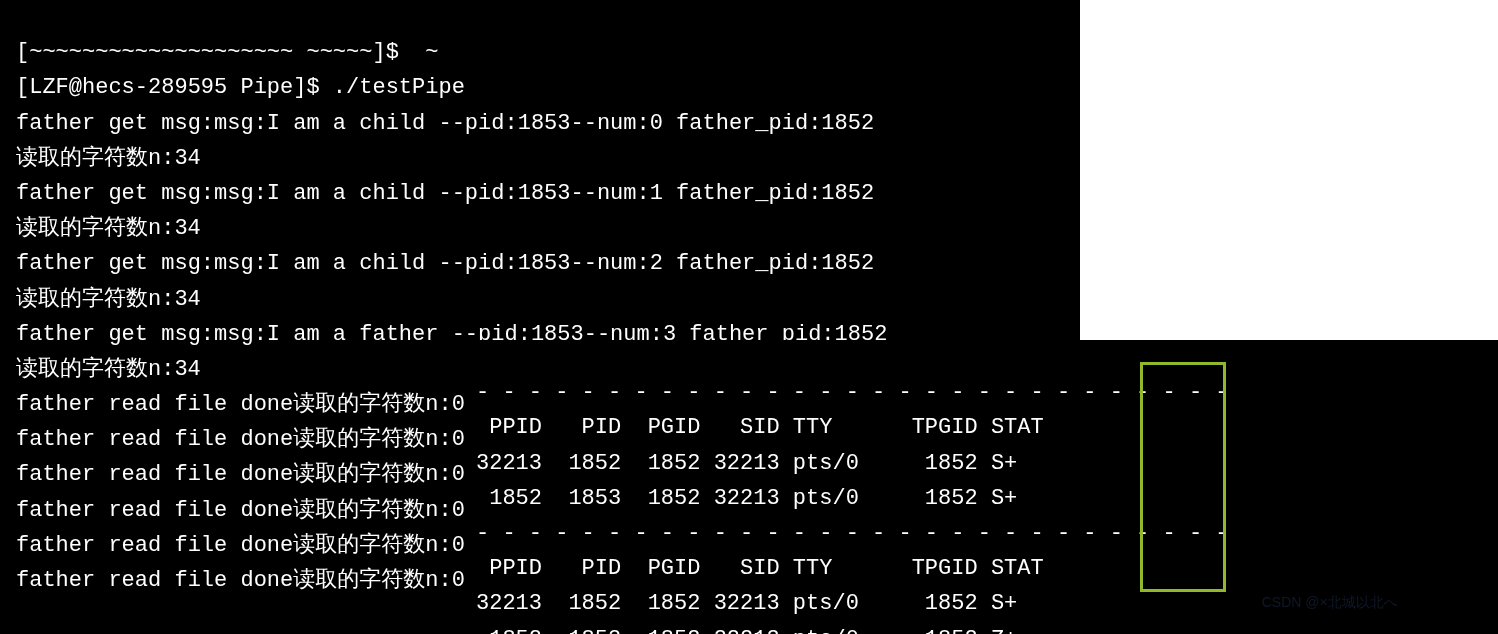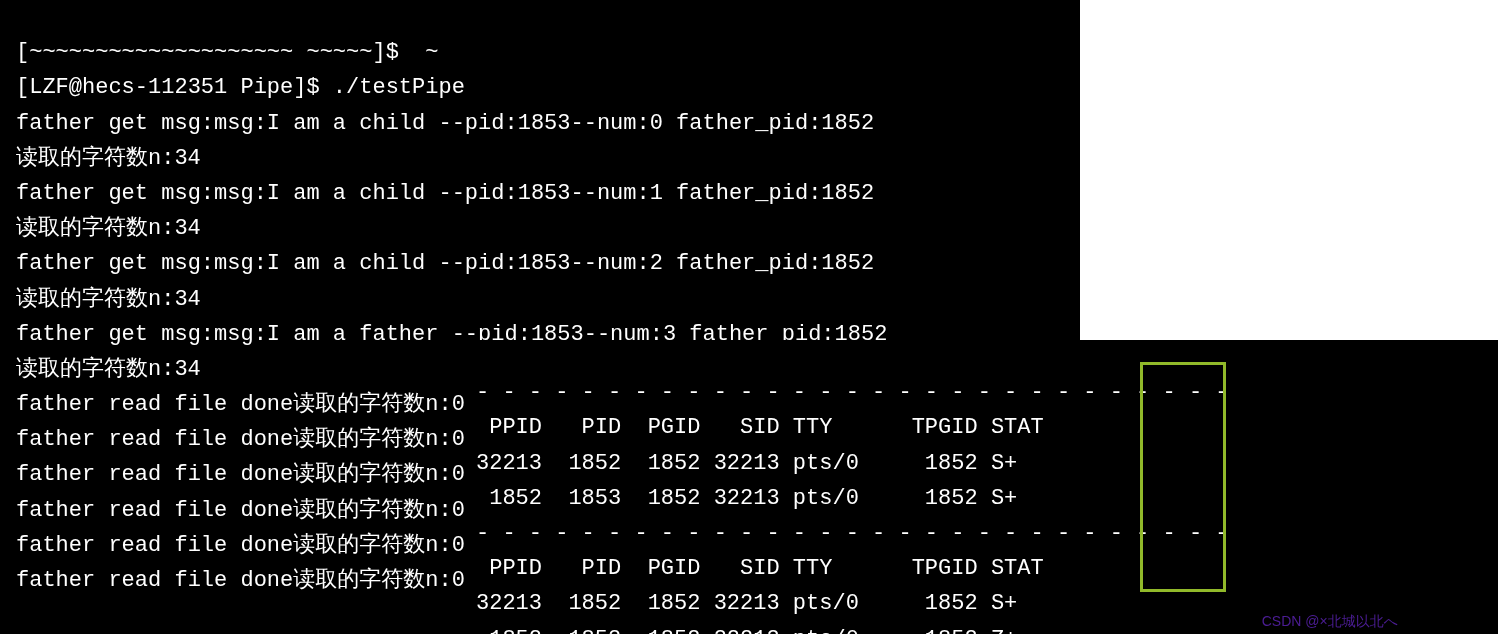--- a/index.html
+++ b/index.html
@@ -44,33 +44,33 @@
   position: absolute;
   top: 362px;
   left: 1140px;
   width: 86px;
   height: 230px;
   border: 3px solid #91b92a;
   pointer-events: none;
 }
 .watermark {
   position: absolute;
-  bottom: 2px;
+  bottom: 21px;
   right: 100px;
   font-size: 14px;
-  color: #4c1d95;
+  color: #0f172a;
   font-family: sans-serif;
 }
 </style>
 </head>
 <body>
 
 <div class="terminal-main">
 <span class="dim">[~~~~~~~~~~~~~~~~~~~~ ~~~~~]$  ~</span>
-<span>[LZF@hecs-112351 Pipe]$ ./testPipe</span>
+<span>[LZF@hecs-289595 Pipe]$ ./testPipe</span>
 <span>father get msg:msg:I am a child --pid:1853--num:0 father_pid:1852</span>
 <span>读取的字符数n:34</span>
 <span>father get msg:msg:I am a child --pid:1853--num:1 father_pid:1852</span>
 <span>读取的字符数n:34</span>
 <span>father get msg:msg:I am a child --pid:1853--num:2 father_pid:1852</span>
 <span>读取的字符数n:34</span>
 <span>father get msg:msg:I am a father --pid:1853--num:3 father_pid:1852</span>
 <span>读取的字符数n:34</span>
 <span>father read file done读取的字符数n:0</span>
 <span>father read file done读取的字符数n:0</span>

